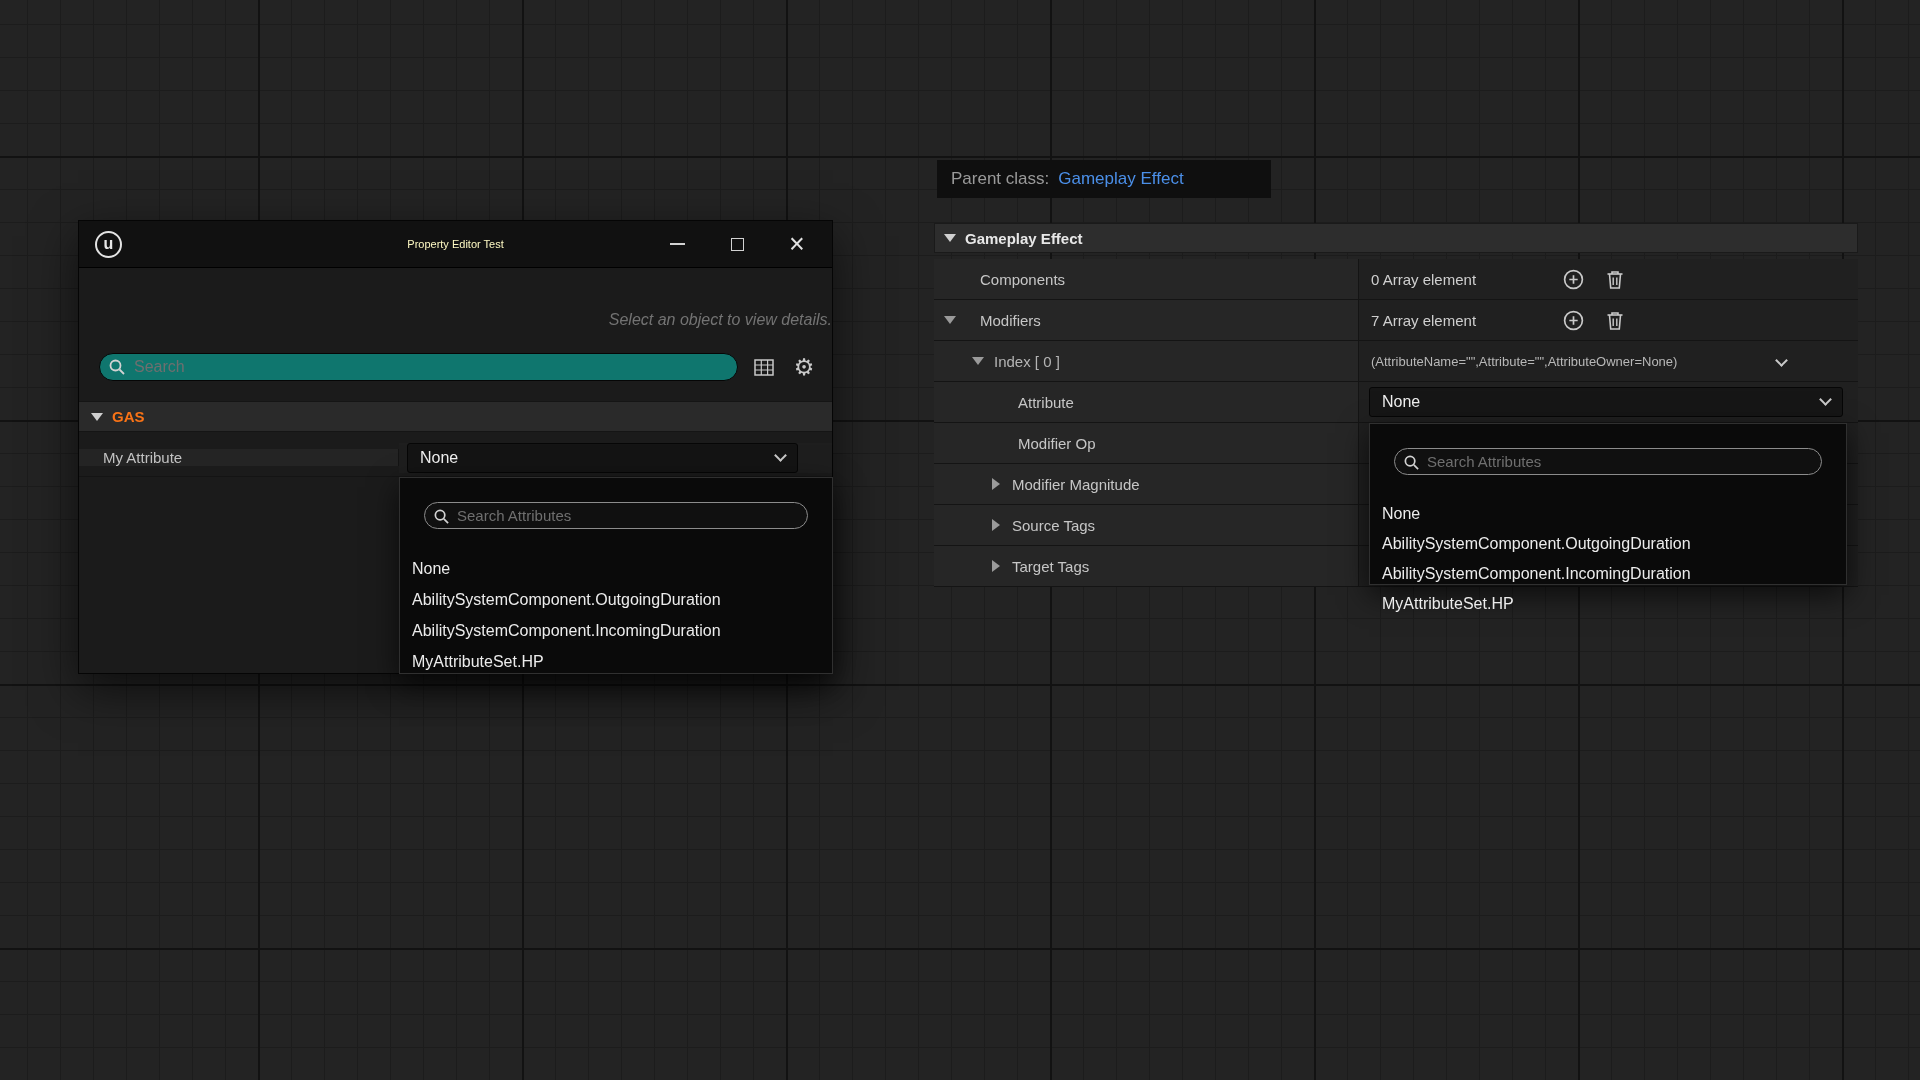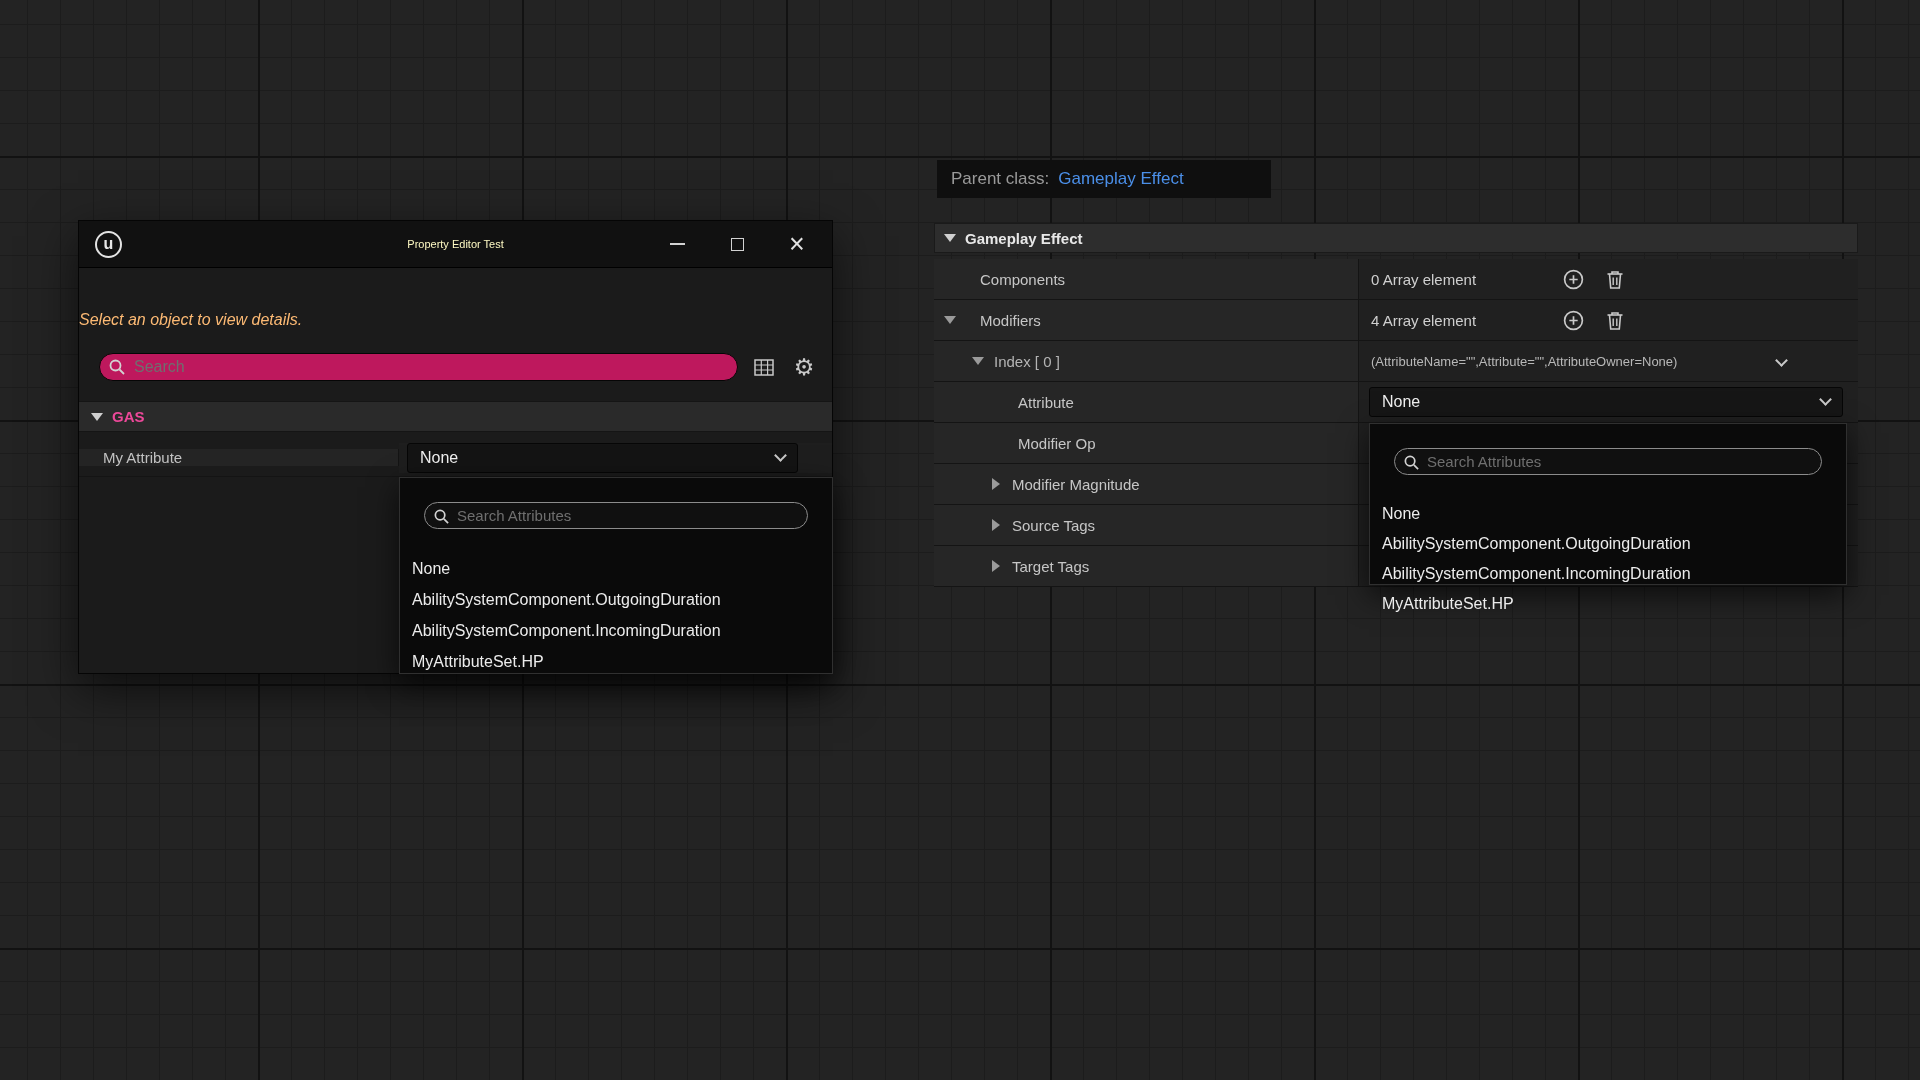--- a/index.html
+++ b/index.html
@@ -31,32 +31,32 @@
   .pe-titlebar { position:relative; height:47px; background:#111111; border-bottom:1px solid #000; display:flex; align-items:center; }
   .pe-title { position:absolute; left:0; right:0; text-align:center; color:#fef9c3; font-size:11px; pointer-events:none; }
   .pe-logo { margin-left:16px; width:27px; height:27px; border:2px solid #e3e3e3; border-radius:50%;
     display:flex; align-items:center; justify-content:center; color:#e8e8e8; font-weight:bold; font-size:16px; z-index:1; }
   .pe-controls { position:absolute; right:0; top:0; height:100%; display:flex; align-items:center; gap:42px; padding-right:26px; }
   .wc { display:flex; align-items:center; justify-content:center; width:18px; height:18px; cursor:pointer; }
   .wc-min-bar { width:15px; height:2px; background:#d2d2d2; }
   .wc-max-box { width:13px; height:13px; border:1.5px solid #d2d2d2; }
   .wc-close { color:#e2e2e2; font-size:27px; line-height:18px; }
 
-  .pe-empty { position:absolute; top:90px; left:0; right:0; text-align:left; color:#fdba74; font-style:italic; font-size:16px; }
+  .pe-empty { position:absolute; top:90px; left:0; right:0; text-align:right; color:#737373; font-style:italic; font-size:16px; }
 
   .pe-searchrow { position:absolute; top:132px; left:20px; right:14px; height:28px; display:flex; align-items:center; }
   .searchwrap { position:relative; width:645px; height:28px; }
   .searchwrap svg { position:absolute; left:9px; top:5px; }
-  .pe-search { width:100%; height:28px; border-radius:14px; background:#be185d; border:1px solid #060606; color:#c9c9c9; font-size:16px; padding:0 12px 0 34px; }
+  .pe-search { width:100%; height:28px; border-radius:14px; background:#0f766e; border:1px solid #060606; color:#c9c9c9; font-size:16px; padding:0 12px 0 34px; }
   .icon-btn { margin-left:12px; width:28px; height:28px; display:flex; align-items:center; justify-content:center; color:#c9c9c9; cursor:pointer; }
   .gear-glyph { font-family:"DejaVu Sans", sans-serif; font-size:23px; line-height:28px; }
 
   .pe-cat { position:absolute; top:180px; left:0; right:0; height:31px; background:#2a2a2a;
     border-top:1px solid #151515; border-bottom:1px solid #151515; display:flex; align-items:center; gap:9px;
-    padding-left:12px; color:#ec4899; font-weight:bold; font-size:15px; }
+    padding-left:12px; color:#f97316; font-weight:bold; font-size:15px; }
 
   .pe-row { position:absolute; top:218px; left:0; right:0; height:38px; display:flex; border-bottom:1px solid #141414;align-items:center; }
   .pe-row-name { width:320px; background:#242424; border-right:1px solid #141414; display:flex; align-items:center; padding-left:24px; color:#c2c2c2; font-size:15px; }
   .pe-row-value { flex:1; background:#1e1e1e; display:flex; align-items:center; padding-left:8px; }
   .combo { height:30px; background:#141414; border:1px solid #060606; border-radius:3px; display:flex; align-items:center; padding:0 12px; color:#efefef; font-size:16px; cursor:pointer; }
   .combo .chev { margin-left:auto; }
   .pe-combo { width:391px; }
 
   .dd-panel { background:#0a0a0a; border:1px solid #303030; box-shadow:0 10px 28px rgba(0,0,0,.65); z-index:6; }
   .pe-dd { position:absolute; left:320px; top:256px; width:434px; height:197px; }
@@ -193,21 +193,21 @@
         </div>
       </div>
     </div>
 
     <div class="dt-row">
       <div class="dt-name" style="padding-left:46px;">
         <span class="tri-d" style="left:10px;"></span>
         <span>Modifiers</span>
       </div>
       <div class="dt-value">
-        <span>4 Array element</span>
+        <span>7 Array element</span>
         <div class="array-icons">
           <svg width="23" height="23" viewBox="0 0 22 22">
             <circle cx="11" cy="11" r="8.5" fill="none" stroke="#c9c9c9" stroke-width="1.6"></circle>
             <path d="M11 7v8M7 11h8" stroke="#c9c9c9" stroke-width="1.6"></path>
           </svg>
           <svg width="20" height="23" viewBox="0 0 20 22">
             <path d="M2.5 5.5h15" stroke="#c9c9c9" stroke-width="1.6" fill="none"></path>
             <path d="M7 5.5V3.5h6v2" stroke="#c9c9c9" stroke-width="1.6" fill="none"></path>
             <path d="M4.5 5.5l1.2 14h8.6l1.2-14" stroke="#c9c9c9" stroke-width="1.6" fill="none"></path>
             <path d="M8.2 9v7.5M11.8 9v7.5" stroke="#c9c9c9" stroke-width="1.4" fill="none"></path>

